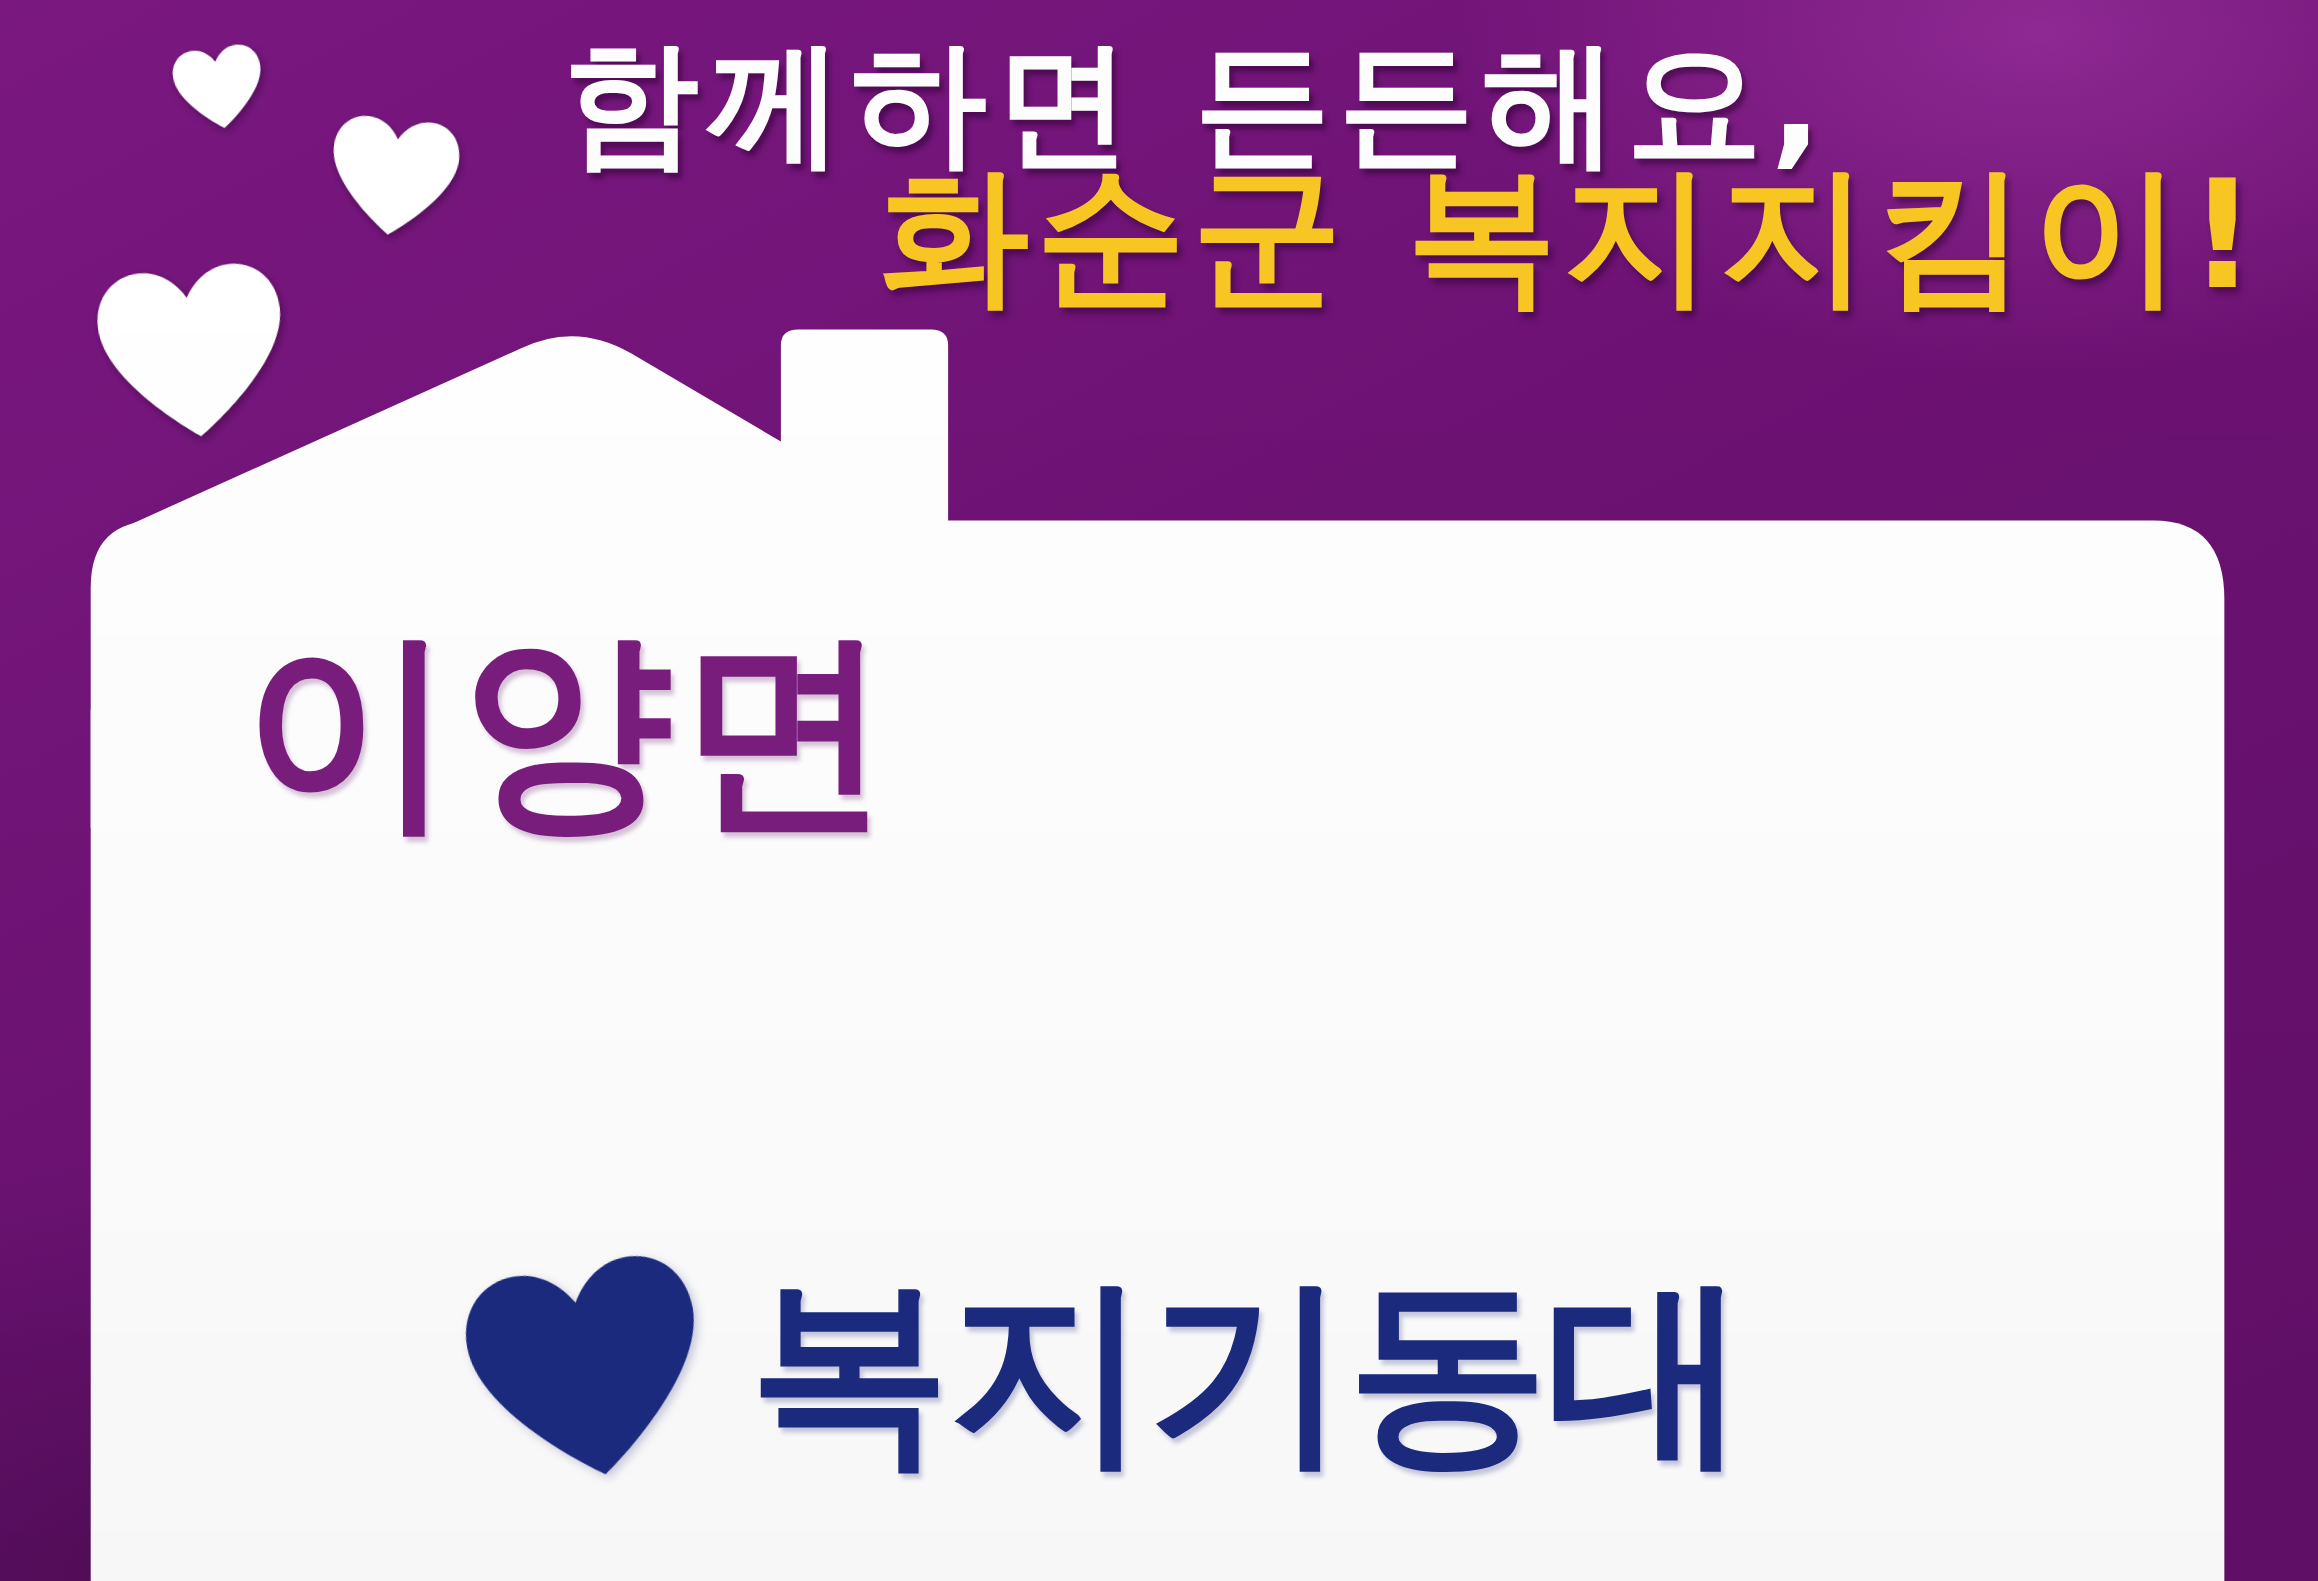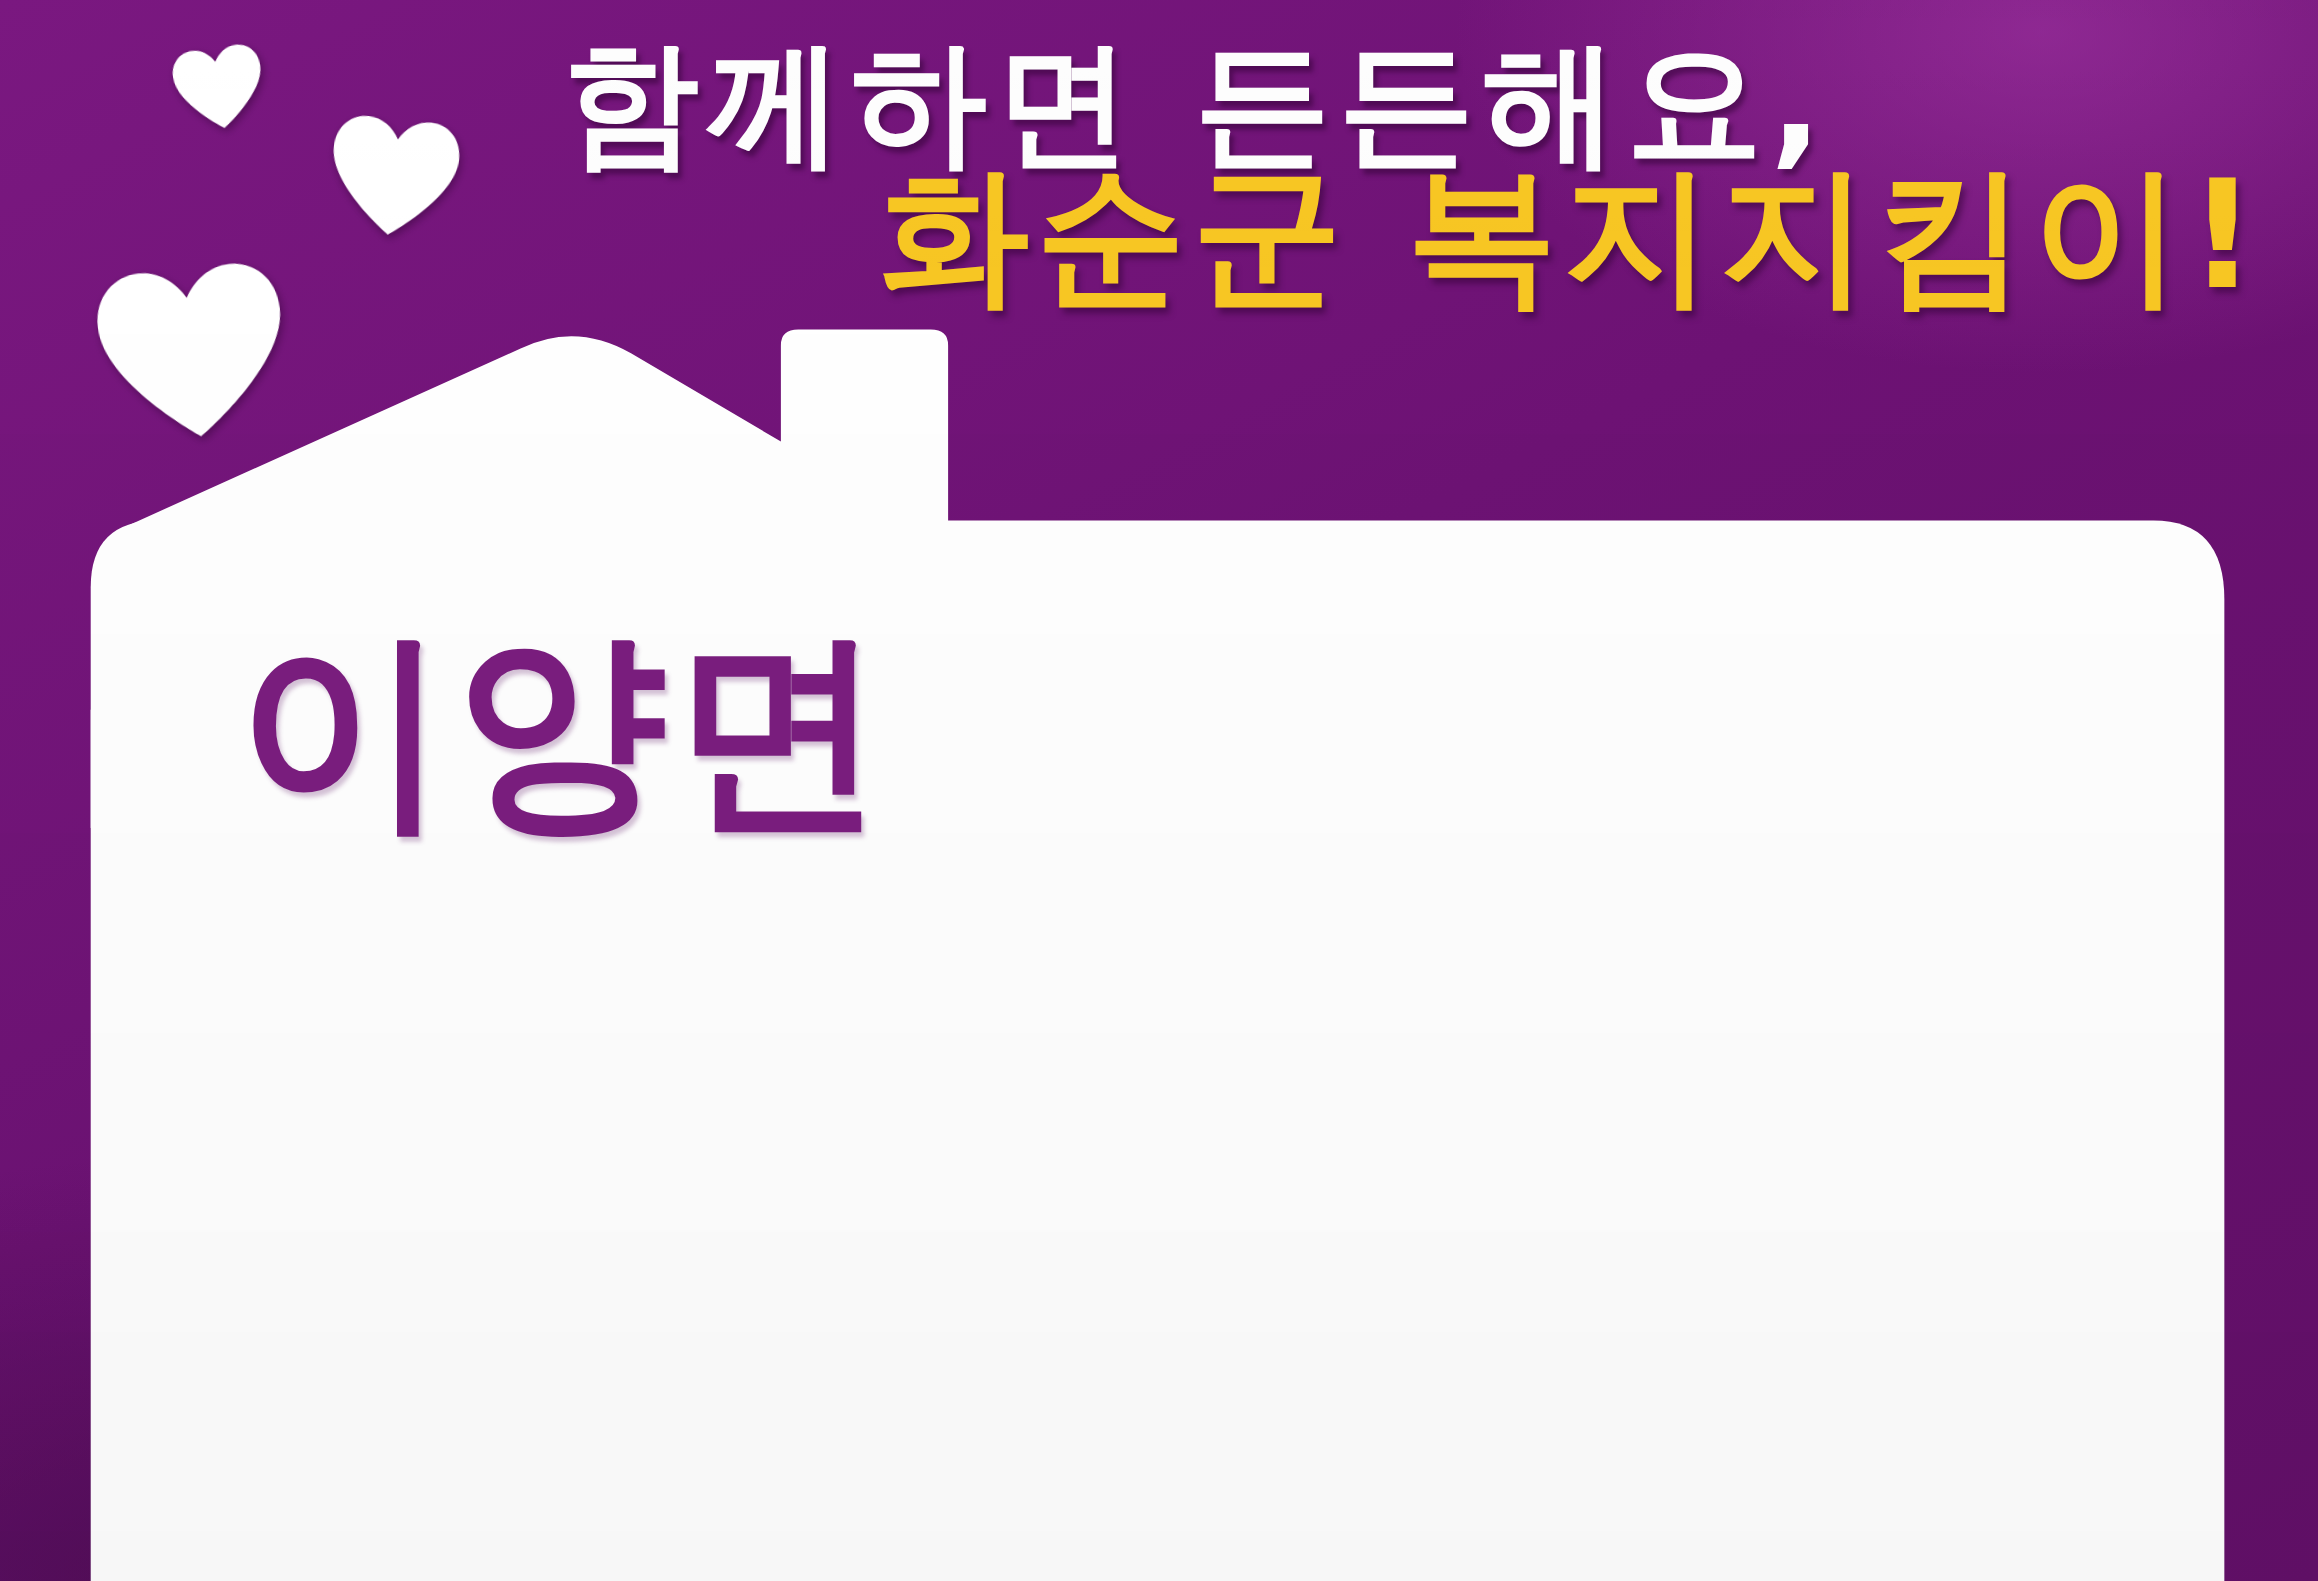--- a/index.html
+++ b/index.html
@@ -74,21 +74,21 @@
     font-size: 150px;
     font-weight: 700;
     letter-spacing: 6.3px;
     line-height: 1.15;
     text-shadow: 4px 6.3px 6.3px rgba(45,0,50,0.50);
     white-space: nowrap;
   }
 
   .town-name {
     position: absolute;
-    left: 236px; top: 623px;
+    left: 242px; top: 623px;
     color: #7a1d7e;
     font-size: 213px;
     font-weight: 700;
     letter-spacing: 4.7px;
     line-height: 1;
     text-shadow: 3.2px 4.7px 4.7px rgba(120,60,125,0.30);
     white-space: nowrap;
   }
 
   .council-name {
@@ -199,16 +199,24 @@
   </div>
 
   <div class="tagline">
     <div class="tagline-line1">함께하면 든든해요,</div>
     <div class="tagline-line2">화순군 복지지킴이!</div>
   </div>
 
   <div class="town-name">이양면</div>
 
 
+  <div class="squad-row">
+    <div class="squad-heart">
+      <svg viewBox="0 0 100 92" aria-hidden="true">
+        <path d="M50 92 C 50 92 0 58 0 27 C 0 10 12 0 25 0 C 36 0 45 7 50 16 C 55 7 64 0 75 0 C 88 0 100 10 100 27 C 100 58 50 92 50 92 Z" fill="#1b2b80"></path>
+      </svg>
+    </div>
+    <div class="squad-name">복지기동대</div>
+  </div>
 
   <div class="board-sheen"></div>
 </div>
 
 
 </body></html>

